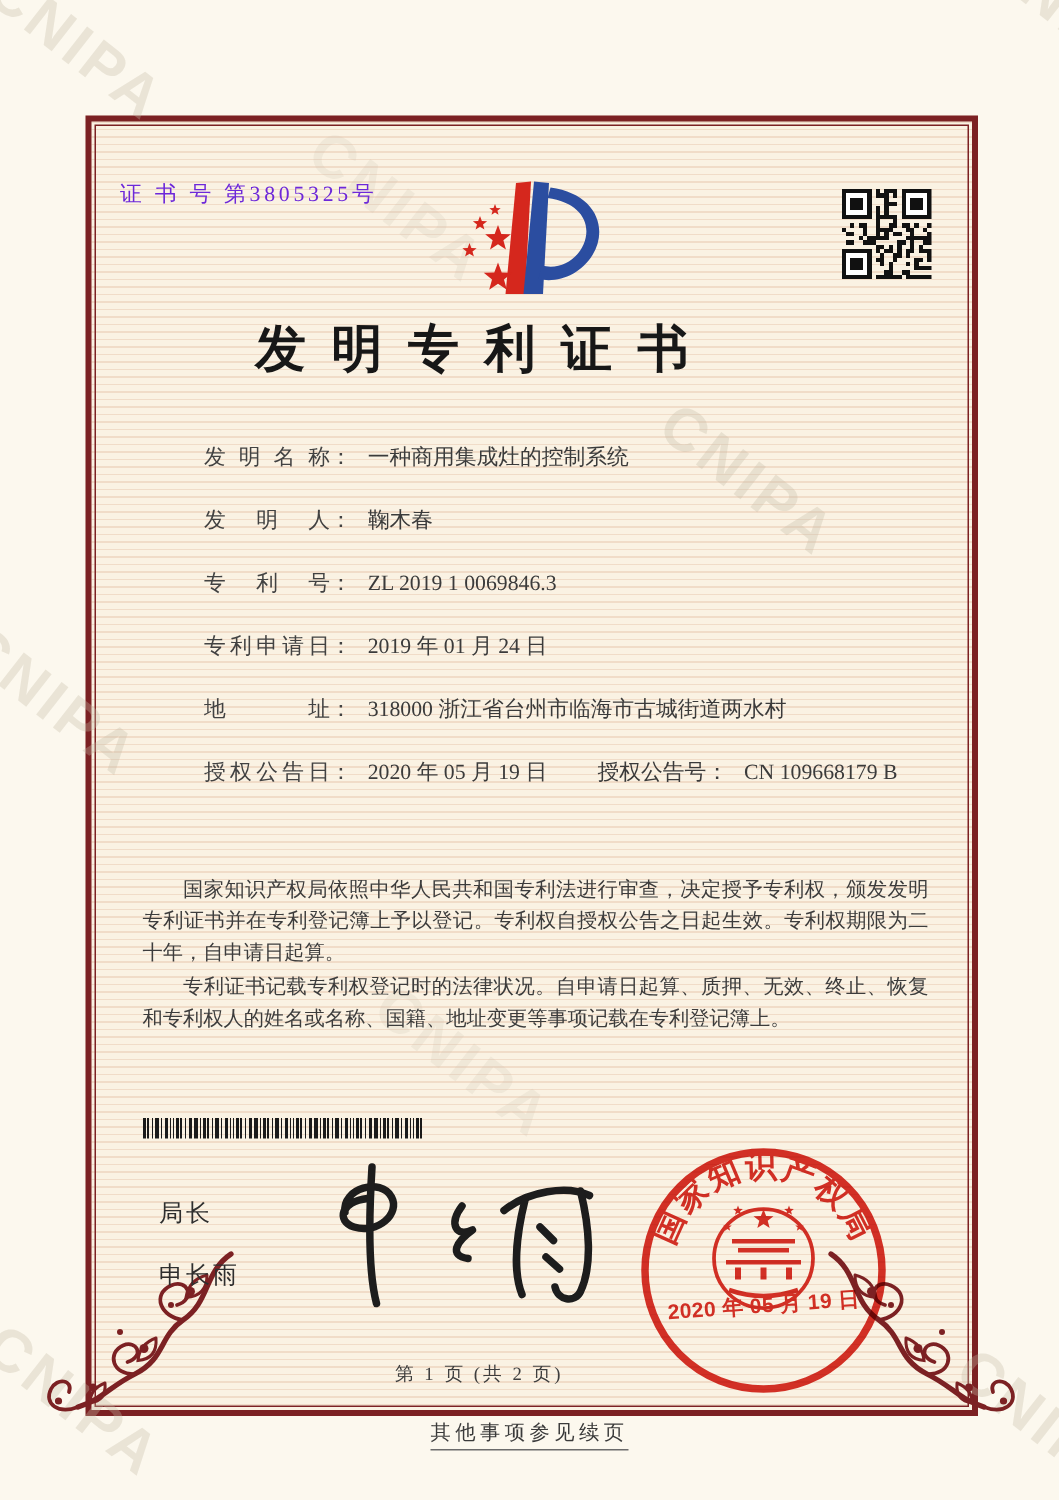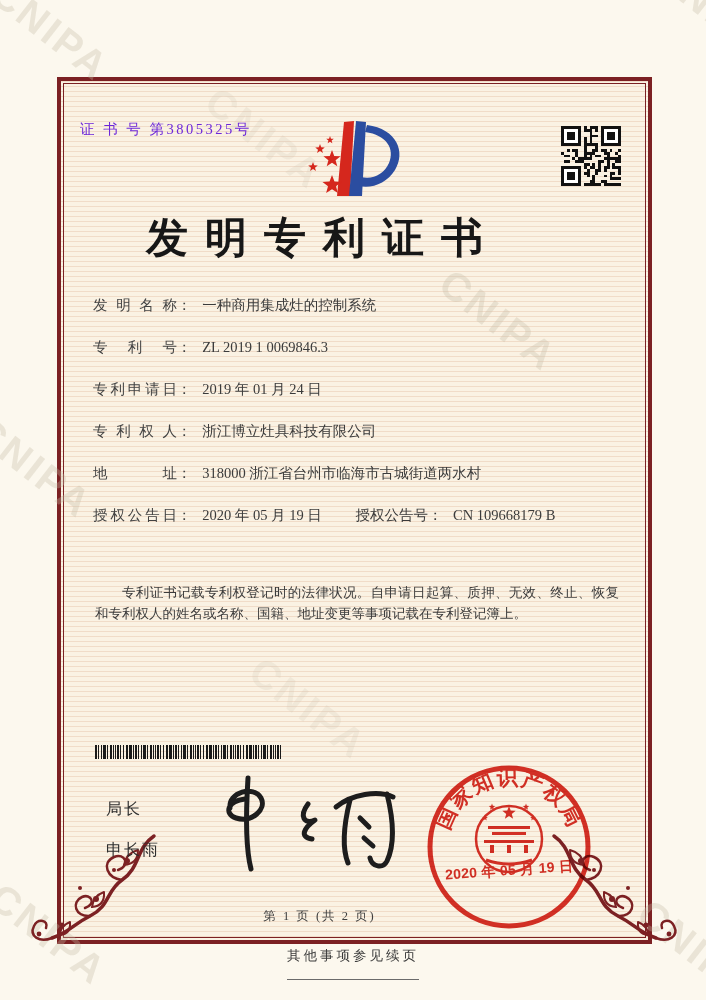--- a/index.html
+++ b/index.html
@@ -17,25 +17,25 @@
          background-image:repeating-linear-gradient(to bottom,
             rgba(216,163,130,0.28) 0px, rgba(216,163,130,0.28) 1px,
             rgba(0,0,0,0) 1px, rgba(0,0,0,0) 5px);}
   .frame-inner{position:absolute;inset:2px;border:1px solid #7c2123;}
   
   .cert-no{position:absolute;left:80px;top:120px;font-size:14.5px;letter-spacing:2.5px;
            color:#6d28d9;z-index:3;}
   .logo{position:absolute;left:296px;top:116px;z-index:3;}
   .qr{position:absolute;left:561px;top:126px;z-index:3;}
   .title{position:absolute;left:57px;top:210px;width:515px;text-align:center;
-         font-size:42px;font-weight:bold;color:#171717;letter-spacing:17px;
+         font-size:34px;font-weight:bold;color:#171717;letter-spacing:17px;
          text-indent:17px;z-index:3;}
   
   .fields{position:absolute;left:93px;top:296px;width:530px;z-index:3;font-size:14.5px;}
-  .frow{height:18px;line-height:18px;margin-bottom:24px;white-space:nowrap;}
+  .frow{height:18px;line-height:18px;margin-bottom:24px;white-space:nowrap;margin-left:43px;}
   .flabel{display:inline-block;width:84px;text-align:justify;text-align-last:justify;
           color:#424242;vertical-align:top;}
   .fcolon{color:#424242;}
   .fvalue{margin-left:7px;color:#3b3b3b;}
   .fpair2{margin-left:30px;}
   
   .bodytext{position:absolute;left:95px;top:582px;width:524px;z-index:3;
             font-size:13.5px;line-height:21px;color:#3c3c3c;text-align:justify;}
   .bodytext p{margin:0 0 2px 0;text-indent:2em;}
   
@@ -49,21 +49,21 @@
   .seal{position:absolute;left:424px;top:763px;z-index:4;mix-blend-mode:multiply;opacity:0.95;}
   
   .orn{position:absolute;z-index:2;}
   .orn.left{left:26px;top:830px;}
   .orn.right{left:550px;top:830px;transform:scaleX(-1);}
   
   .pagenum{position:absolute;left:57px;top:908px;width:525px;text-align:center;
            font-size:12.5px;color:#3e3e3e;letter-spacing:2px;z-index:3;}
   .footnote{position:absolute;left:0;top:946px;width:706px;text-align:center;z-index:3;}
   .footnote span{display:inline-block;font-size:13.5px;color:#3a3a3a;letter-spacing:3px;
-                 border-bottom:1px solid #6b6b6b;padding-bottom:14px;}
+                 border-bottom:1px solid #6b6b6b;padding-bottom:2px;}
 </style>
 </head>
 <body>
 
 <div class="page">
 
   <span class="wm" style="left:-18px;top:8px">CNIPA</span>
   <span class="wm" style="left:646px;top:-12px">CNIPA</span>
   <span class="wm light" style="left:196px;top:116px">CNIPA</span>
   <span class="wm" style="left:430px;top:298px">CNIPA</span>
@@ -265,44 +265,45 @@
     </svg>
 
   <div class="title">发明专利证书</div>
 
   <div class="fields">
     <div class="frow">
       <span class="flabel">发明名称</span><span class="fcolon">：</span>
       <span class="fvalue">一种商用集成灶的控制系统</span>
     </div>
     <div class="frow">
+      <span class="flabel">发明人</span><span class="fcolon">：</span>
+      <span class="fvalue">鞠木春</span>
+    </div>
+    <div class="frow">
       <span class="flabel">专利号</span><span class="fcolon">：</span>
       <span class="fvalue">ZL 2019 1 0069846.3</span>
     </div>
     <div class="frow">
       <span class="flabel">专利申请日</span><span class="fcolon">：</span>
       <span class="fvalue">2019 年 01 月 24 日</span>
-    </div>
-    <div class="frow">
-      <span class="flabel">专利权人</span><span class="fcolon">：</span>
-      <span class="fvalue">浙江博立灶具科技有限公司</span>
     </div>
     <div class="frow">
       <span class="flabel">地址</span><span class="fcolon">：</span>
       <span class="fvalue">318000 浙江省台州市临海市古城街道两水村</span>
     </div>
     <div class="frow">
       <span class="flabel">授权公告日</span><span class="fcolon">：</span>
       <span class="fvalue">2020 年 05 月 19 日</span>
       <span class="fpair2"><span>授权公告号</span><span>：</span>
       <span class="fvalue">CN 109668179 B</span></span>
     </div>
   </div>
 
   <div class="bodytext">
+    <p>国家知识产权局依照中华人民共和国专利法进行审查，决定授予专利权，颁发发明专利证书并在专利登记簿上予以登记。专利权自授权公告之日起生效。专利权期限为二十年，自申请日起算。</p>
     <p>专利证书记载专利权登记时的法律状况。自申请日起算、质押、无效、终止、恢复和专利权人的姓名或名称、国籍、地址变更等事项记载在专利登记簿上。</p>
   </div>
 
   <svg class="barcode" id="barcode" width="190" height="14" viewBox="0 0 190 14" shape-rendering="crispEdges">
       <rect x="0" y="0" width="2" height="14" fill="#1a1a1a"></rect>
       <rect x="3" y="0" width="1" height="14" fill="#1a1a1a"></rect>
       <rect x="6" y="0" width="1" height="14" fill="#1a1a1a"></rect>
       <rect x="8" y="0" width="3" height="14" fill="#1a1a1a"></rect>
       <rect x="12" y="0" width="1" height="14" fill="#1a1a1a"></rect>
       <rect x="15" y="0" width="2" height="14" fill="#1a1a1a"></rect>

